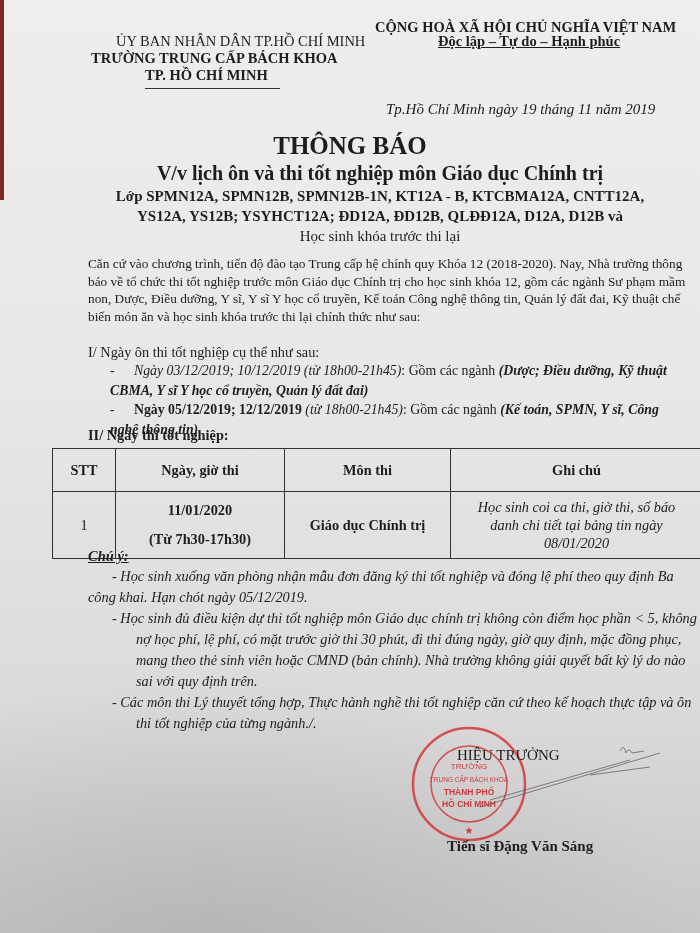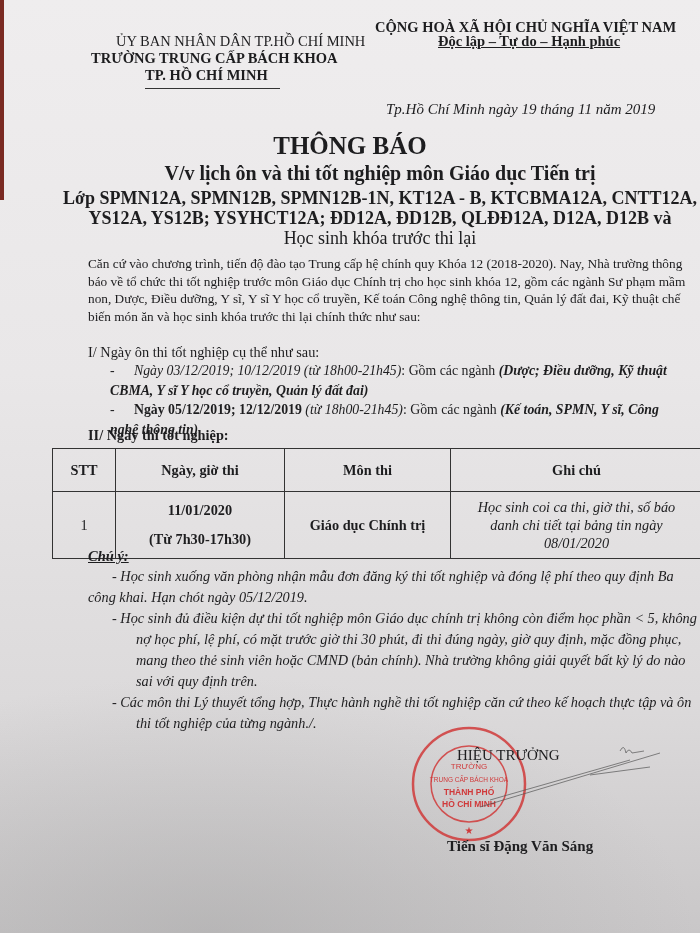--- a/index.html
+++ b/index.html
@@ -15,21 +15,21 @@
   .abs { position:absolute; white-space:nowrap; }
   .hdr-left1 { left:116px; top:33px; font-size:14.5px; }
   .hdr-left2 { left:91px; top:50px; font-size:14.5px; font-weight:bold; }
   .hdr-left3 { left:145px; top:67px; font-size:14.5px; font-weight:bold; }
   .rule-left { position:absolute; left:145px; top:88px; width:135px; height:1px; background:#333; }
   .hdr-right1 { left:375px; top:19px; font-size:14.5px; font-weight:bold; }
   .hdr-right2 { left:418px; top:33px; font-size:14.5px; font-weight:bold; text-decoration:underline;margin-left:20px; }
   .date { left:386px; top:101px; font-size:15px; font-style:italic; }
   .title { left:0; width:700px; text-align:center; top:132px; font-size:25px; font-weight:bold; }
   .subtitle { left:0; width:640px; padding-left:60px; text-align:center; top:162px; font-size:20px; font-weight:bold; }
-  .classes { left:0; width:640px; padding-left:60px; text-align:center; font-size:18px; font-weight:bold; }
+  .classes { left:0; width:640px; padding-left:60px; text-align:center; font-size:15px; font-weight:bold; }
   .cl1 { top:188px; } .cl2 { top:208px; } .cl3 { top:228px; font-weight:normal; }
   .para { left:88px; width:600px; font-size:13.3px; line-height:17.5px; white-space:normal; top:255px; text-indent:0; }
   .sec { font-size:14.3px; }
   .s1 { left:88px; top:344px; }
   .bullet { left:110px; font-size:13.8px; line-height:19.5px; white-space:normal; width:578px; }
   .b1 { top:361px; } .b2 { top:400px; }
   .bullet .dash { display:inline-block; width:24px; }
   .s2 { left:88px; top:427px; font-size:14.3px; font-weight:bold; }
   table.exam { position:absolute; left:52px; top:448px; border-collapse:collapse; width:651px; font-size:14.3px; }
   table.exam td, table.exam th { border:1.5px solid #333; text-align:center; vertical-align:middle; padding:0 5px; }
@@ -55,21 +55,21 @@
 <div class="abs hdr-left2">TRƯỜNG TRUNG CẤP BÁCH KHOA</div>
 <div class="abs hdr-left3">TP. HỒ CHÍ MINH</div>
 <div class="rule-left"></div>
 
 <div class="abs hdr-right1">CỘNG HOÀ XÃ HỘI CHỦ NGHĨA VIỆT NAM</div>
 <div class="abs hdr-right2">Độc lập – Tự do – Hạnh phúc</div>
 
 <div class="abs date">Tp.Hồ Chí Minh ngày 19 tháng 11 năm 2019</div>
 
 <div class="abs title">THÔNG BÁO</div>
-<div class="abs subtitle">V/v lịch ôn và thi tốt nghiệp môn Giáo dục Tiến trị</div>
+<div class="abs subtitle">V/v lịch ôn và thi tốt nghiệp môn Giáo dục Chính trị</div>
 <div class="abs classes cl1">Lớp SPMN12A, SPMN12B, SPMN12B-1N, KT12A - B, KTCBMA12A, CNTT12A,</div>
 <div class="abs classes cl2">YS12A, YS12B; YSYHCT12A; ĐD12A, ĐD12B, QLĐĐ12A, D12A, D12B và</div>
 <div class="abs classes cl3">Học sinh khóa trước thi lại</div>
 
 <div class="abs para">Căn cứ vào chương trình, tiến độ đào tạo Trung cấp hệ chính quy Khóa 12 (2018-2020). Nay, Nhà trường thông báo về tổ chức thi tốt nghiệp trước môn Giáo dục Chính trị cho học sinh khóa 12, gồm các ngành Sư phạm mầm non, Dược, Điều dưỡng, Y sĩ, Y sĩ Y học cổ truyền, Kế toán Công nghệ thông tin, Quản lý đất đai, Kỹ thuật chế biến món ăn và học sinh khóa trước thi lại chính thức như sau:</div>
 
 <div class="abs sec s1">I/ Ngày ôn thi tốt nghiệp cụ thể như sau:</div>
 
 <div class="abs bullet b1">
   <span class="dash">-</span><i>Ngày 03/12/2019; 10/12/2019</i> <i>(từ 18h00-21h45)</i><span>: Gồm các ngành </span><b><i>(Dược; Điều dưỡng, Kỹ thuật CBMA, Y sĩ Y học cổ truyền, Quản lý đất đai)</i></b>

